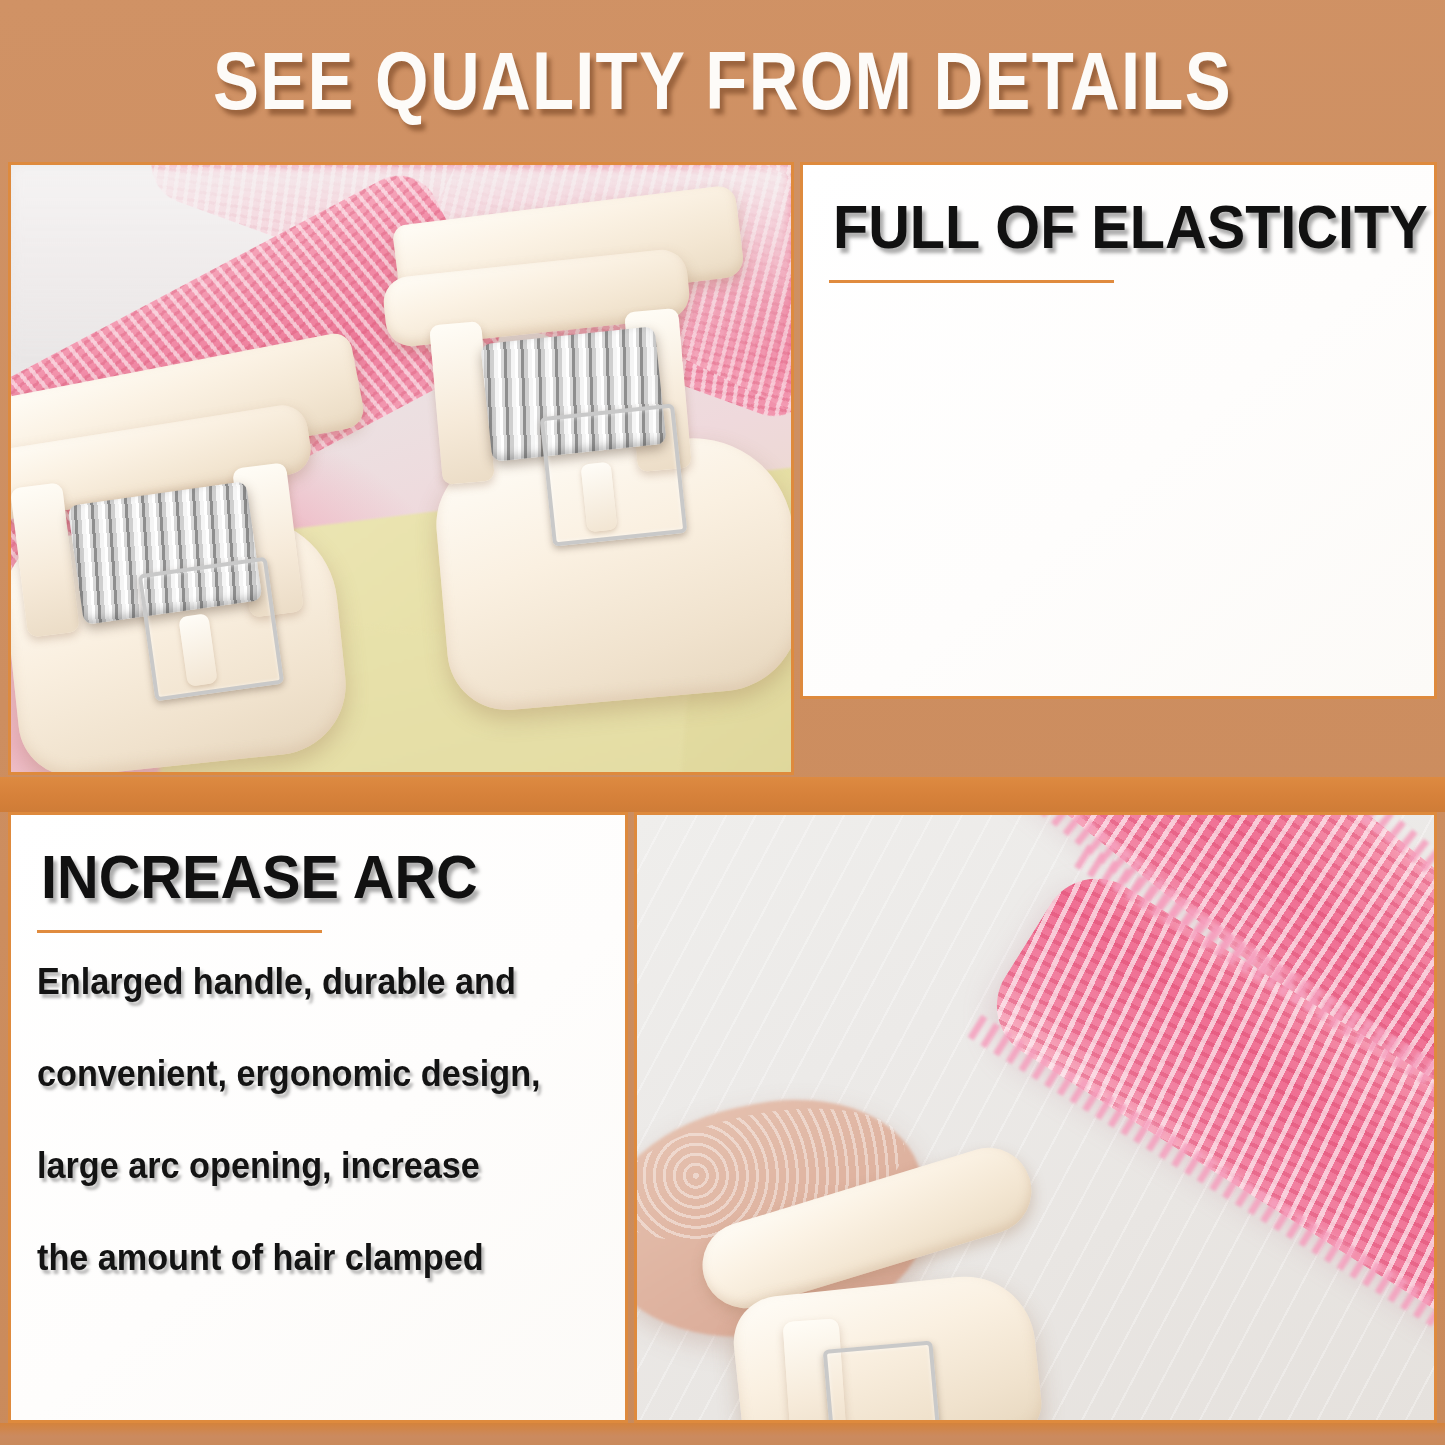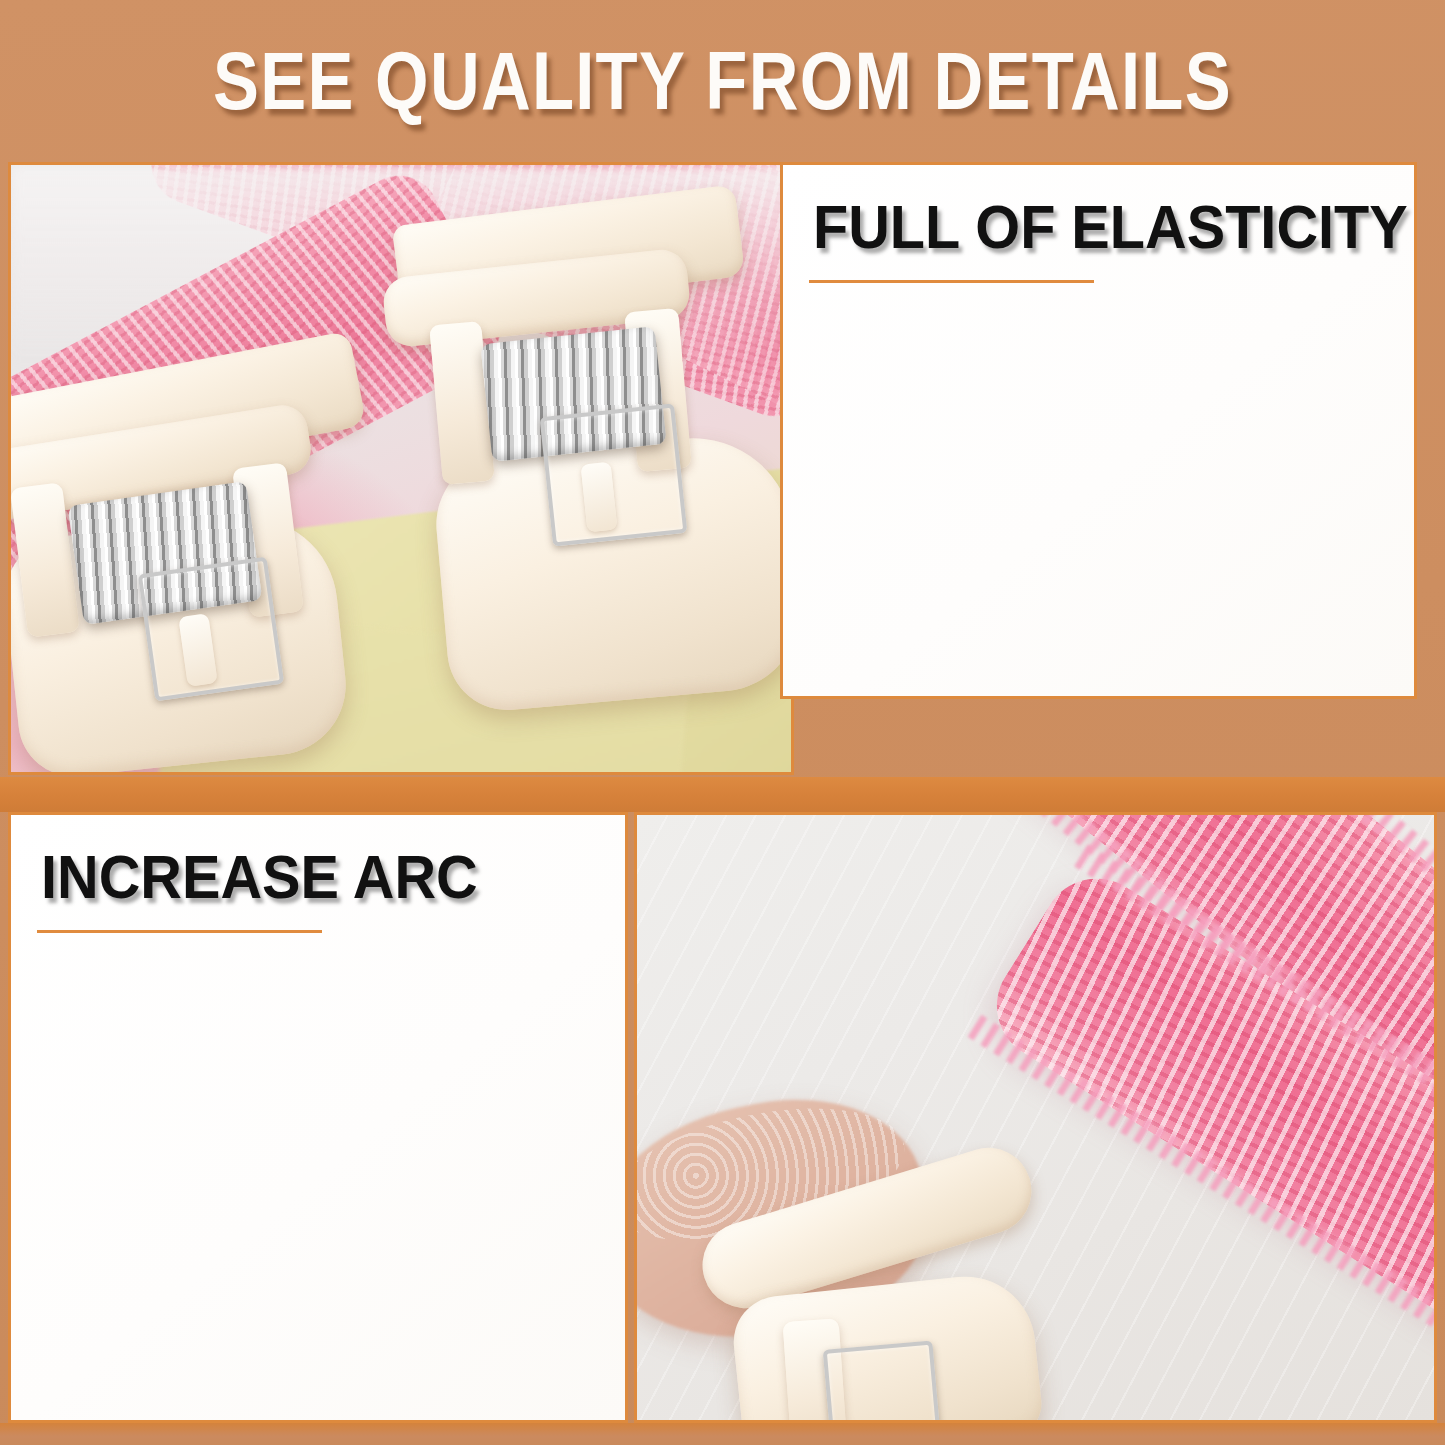--- a/index.html
+++ b/index.html
@@ -44,21 +44,21 @@
     background:#fff;
   }
 
   
   .photo-top {
     left:8px; top:162px;
     width:786px; height:613px;
     border-color:#de8a3d;
   }
   .text-top {
-    left:780px; top:162px;
+    left:800px; top:162px;
     width:637px; height:537px;
     border-color:#de8a3d;
     background:linear-gradient(140deg,#ffffff 0%,#fefdfc 55%,#fcfaf7 100%);
   }
 
   
   .divider {
     position:absolute;
     left:0; top:777px; width:1445px; height:35px;
     background:linear-gradient(180deg,#dd8a41 0%,#d6813a 55%,#cf7c37 100%);
@@ -309,20 +309,26 @@
       <div class="rule rule-top"></div>
     </div>
   </div>
 
   <div class="divider"></div>
 
   <div class="panel text-bottom">
     <div class="tb">
       <div class="feature-title title-bottom">INCREASE ARC</div>
       <div class="rule rule-bottom"></div>
+      <div class="feature-body">
+        <p>Enlarged handle, durable and</p>
+        <p>convenient, ergonomic design,</p>
+        <p>large arc opening, increase</p>
+        <p>the amount of hair clamped</p>
+      </div>
     </div>
   </div>
 
   <div class="panel photo-bottom">
     <div class="ph">
       <div class="p2-bg"></div>
       <div class="p2-grain"></div>
       <div class="p2-hand"></div>
       <div class="p2-hand-tex"></div>
 

